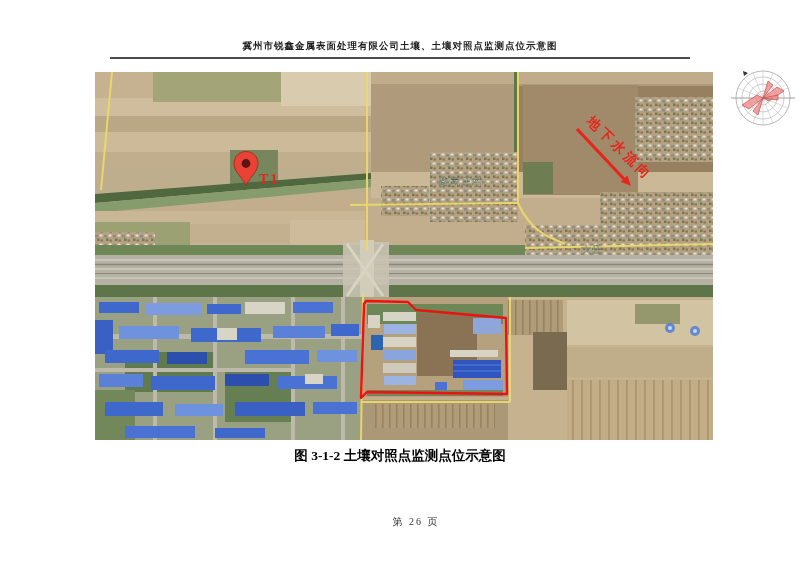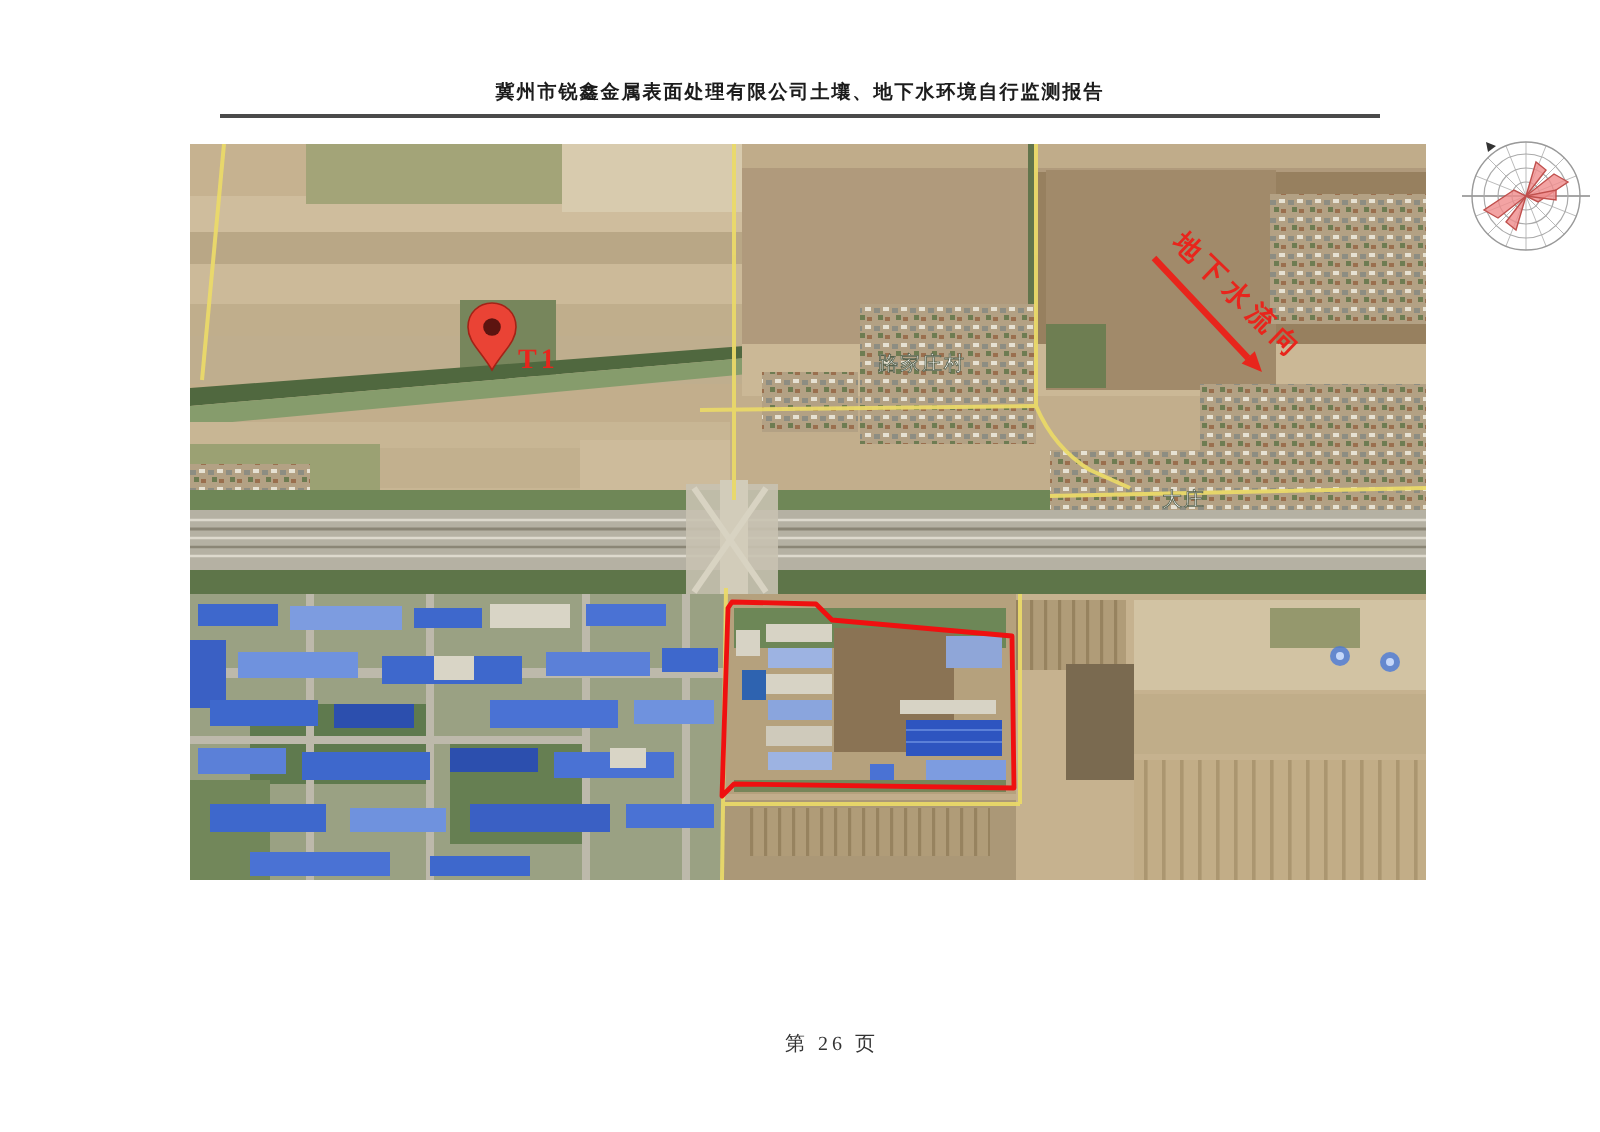--- a/index.html
+++ b/index.html
@@ -29,21 +29,21 @@
     position:absolute; top:515px; left:0; width:800px; text-align:center;
     font-size:10px; color:#333; letter-spacing:2px;margin-left:16px;
   }
   svg text.anno{ font-family:"Liberation Serif","DejaVu Serif",serif; }
 </style>
 </head>
 <body>
 
 <div class="page">
 
-  <div class="header-title">冀州市锐鑫金属表面处理有限公司土壤、地下水环境自行监测报告</div>
+  <div class="header-title">冀州市锐鑫金属表面处理有限公司土壤、土壤对照点监测点位示意图</div>
   <div class="header-rule"></div>
 
   <div class="map-figure">
     <svg width="618" height="368" viewBox="0 0 618 368" xmlns="http://www.w3.org/2000/svg">
       <defs>
         <pattern id="vlg" width="9" height="9" patternUnits="userSpaceOnUse">
           <rect width="9" height="9" fill="#b3a184"></rect>
           <rect x="0" y="1" width="3" height="2.5" fill="#8d8d82"></rect>
           <rect x="4.5" y="0.5" width="3" height="2" fill="#e6e1d2"></rect>
           <rect x="2" y="4.5" width="2.5" height="2.5" fill="#6e7c52"></rect>
@@ -249,15 +249,16 @@
     <g fill="#f08c8c" fill-opacity="0.8" stroke="#c0504d" stroke-width="0.7">
       <path d="M32,32 L46,21 L53,25 L38,35 Z"></path>
       <path d="M32,32 L18,43 L11,39 L26,29 Z"></path>
       <path d="M32,32 L37,15 L42,19 Z"></path>
       <path d="M32,32 L27,49 L22,45 Z"></path>
       <path d="M32,32 L47,29 L47,34 Z"></path>
     </g>
     <polygon points="12,5 17,7 13,10" fill="#333333"></polygon>
   </svg>
 
+  <div class="figure-caption">图 3-1-2  土壤对照点监测点位示意图</div>
   <div class="page-number">第 26 页</div>
 
 </div>
 
 </body></html>

